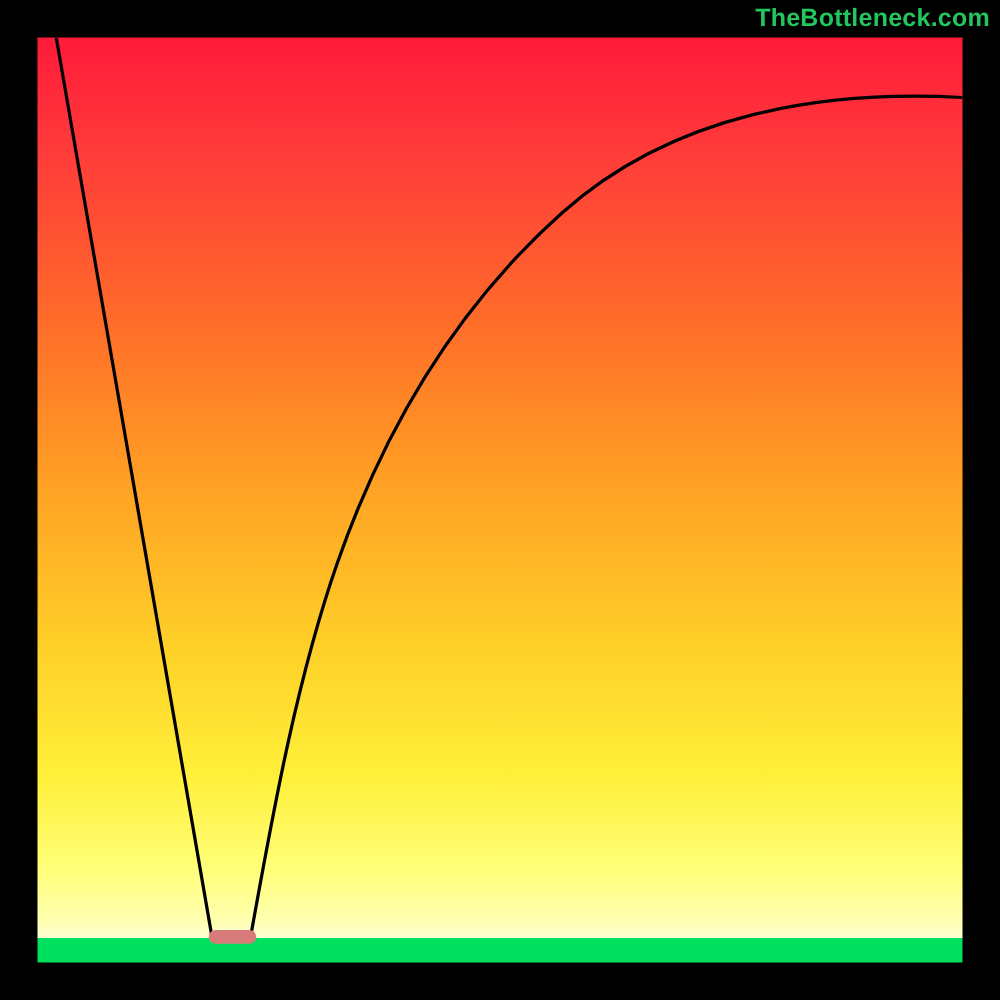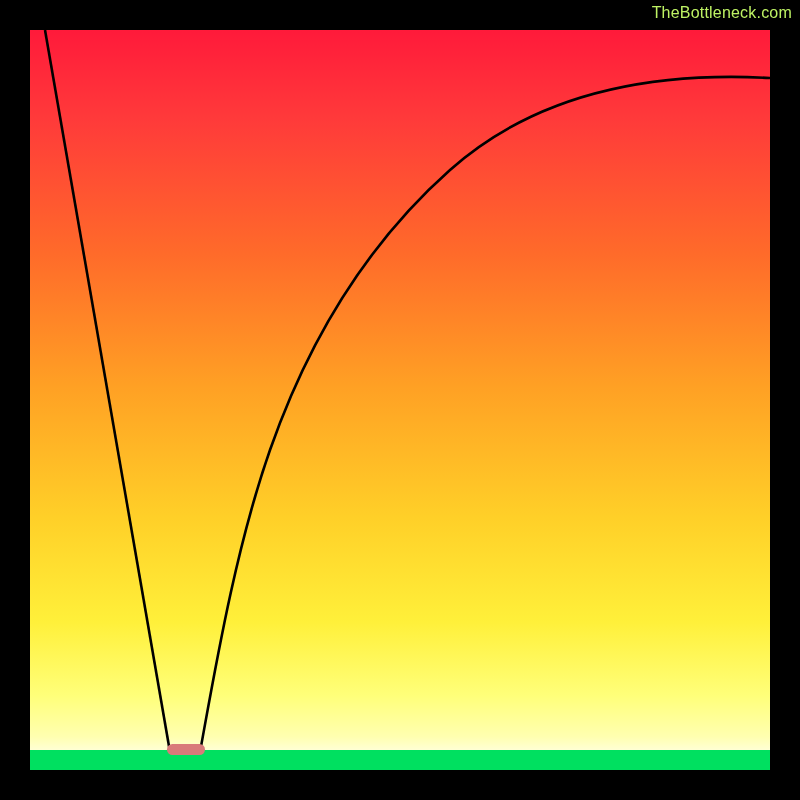--- a/index.html
+++ b/index.html
@@ -48,23 +48,23 @@
   }
   .marker {
     position: absolute;
     background: #d97a7a;
     border-radius: 6px;
   }
   .attribution {
     position: absolute;
     top: 4px;
     right: 8px;
-    color: #bef264;
-    font-size: 16px;
-    font-weight: 400;
+    color: #22c55e;
+    font-size: 20px;
+    font-weight: 700;
     letter-spacing: 0.2px;
     user-select: none;
   }
 </style>
 </head>
 <body>
 
 <div class="frame">
 
   <div class="plot">

